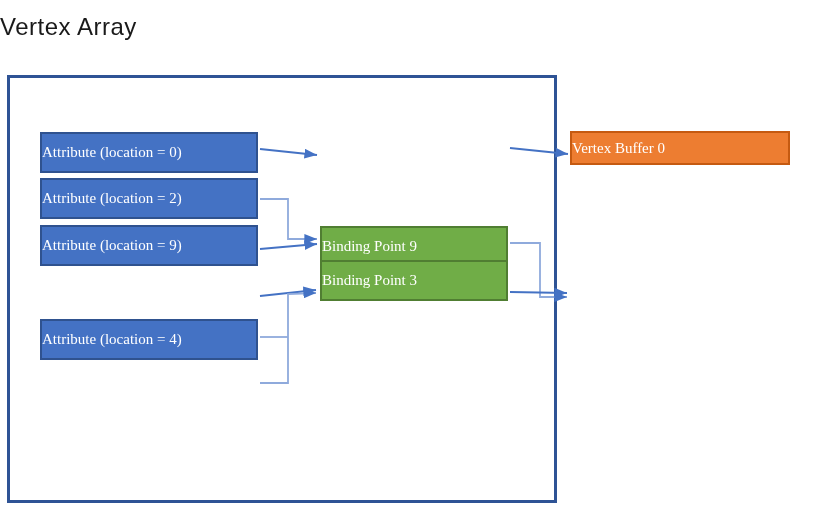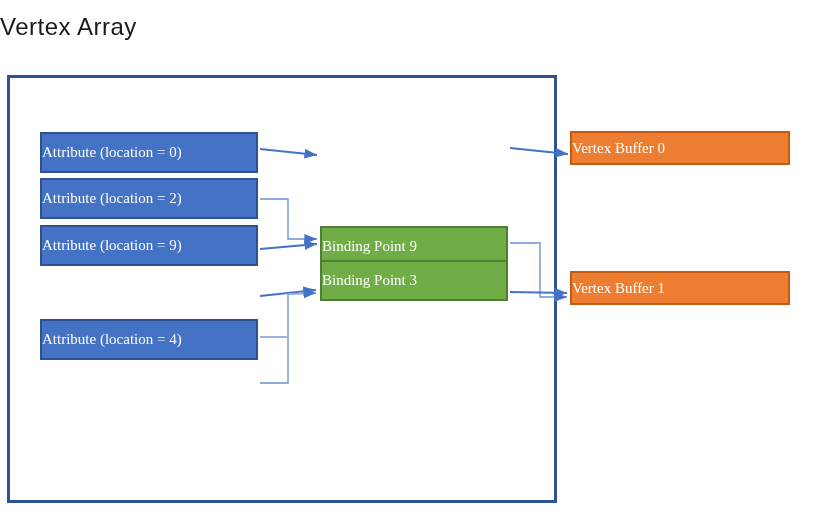--- a/index.html
+++ b/index.html
@@ -72,23 +72,20 @@
   <div class="box bind" style="top:226px">
       <span>Binding Point 9</span>
     </div>
   <div class="box bind" style="top:260px">
       <span>Binding Point 3</span>
     </div>
 
   <div class="box buf" style="top:131px">
       <span>Vertex Buffer 0</span>
     </div>
-  <div class="box buf" style="top:271px">
-      <span>Vertex Buffer 1</span>
-    </div>
 
   <svg class="arrows" viewBox="0 0 837 532">
     <defs>
       <marker id="ah" markerWidth="7" markerHeight="5.5" refX="7" refY="2.75" orient="auto">
         <path class="ah" d="M0,0 L7,2.75 L0,5.5 z"></path>
       </marker>
     </defs>
 
     <path class="c-med" marker-end="url(#ah)" d="M260,149 L317,155"></path>
 

